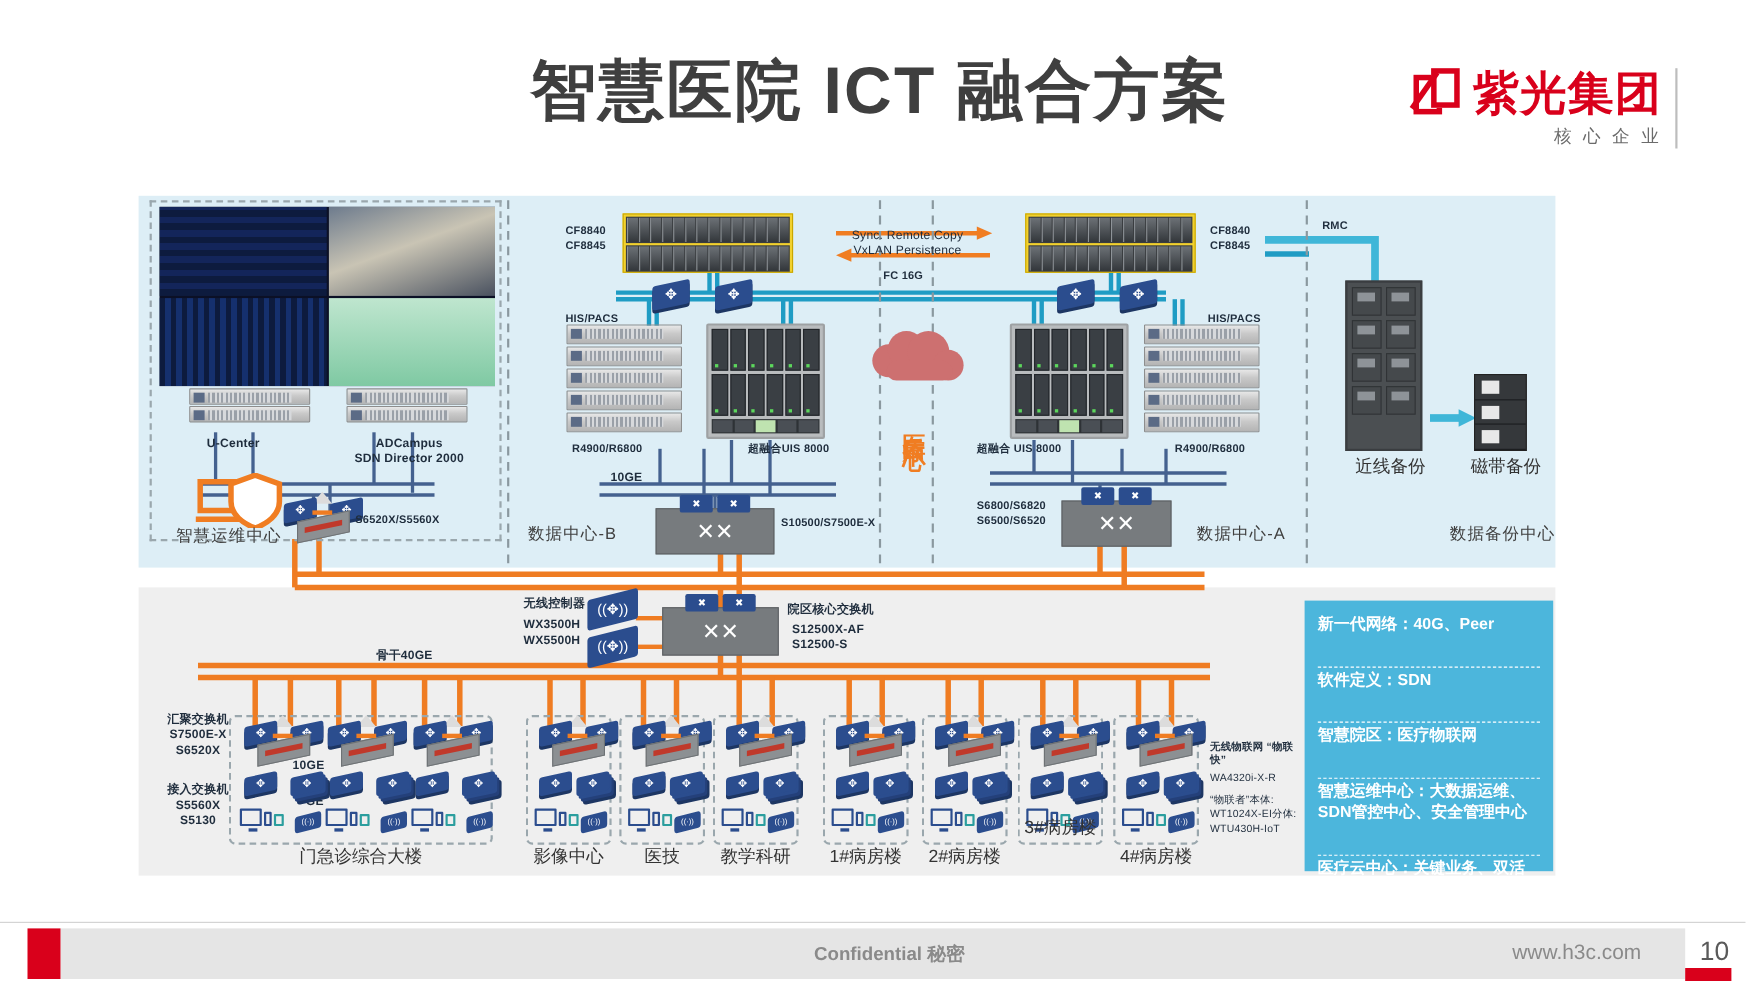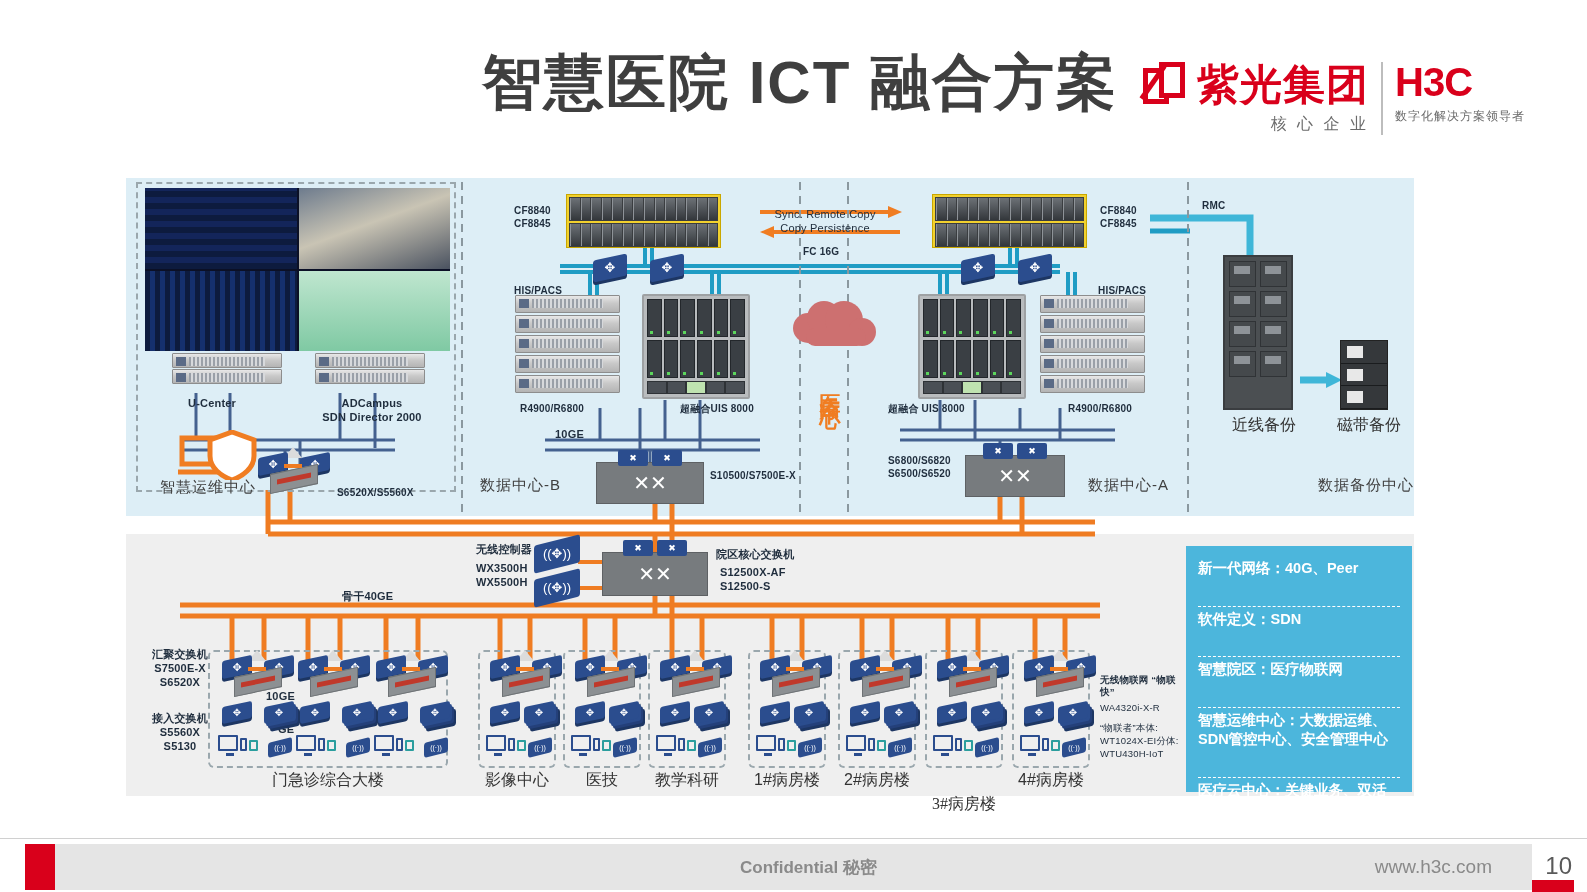--- a/index.html
+++ b/index.html
@@ -136,24 +136,20 @@
 <div class="logo">
   <div class="logo-mark">
     <div class="sq1"></div>
       <div class="sq2"></div>
       <div class="diag"></div>
   </div>
   <div class="logo-cn">
     <div class="big">紫光集团</div>
     <div class="sub">核 心 企 业</div>
   </div>
-  <div class="logo-h3c">
-    <div class="big">H3C</div>
-    <div class="sub">数字化解决方案领导者</div>
-  </div>
 </div>
 
 <div id="diagram">
 
   <div class="band-dc"></div>
   <div class="band-campus"></div>
 
   <svg width="1587" height="892" style="position:absolute;left:0;top:0;pointer-events:none">
 
     <g stroke="#1f9cc4" stroke-width="4" fill="none">
@@ -309,21 +305,21 @@
   </div>
   <div class="zone-label" style="left:160px;top:478px;">智慧运维中心</div>
 
   <div class="stacksw" style="left:258px;top:455px;">
     <div class="arrow"></div>
       <div class="a"></div>
       <div class="b"></div>
       <div class="base"></div>
       <div class="lk"></div>
   </div>
-  <div class="lbl" style="left:337px;top:467px;margin-top:20px;">S6520X/S5560X</div>
+  <div class="lbl" style="left:323px;top:467px;">S6520X/S5560X</div>
 
   <div class="storage" style="left:566px;top:194px;width:155px;height:54px;">
     <div class="sr">
         <i></i>
         <i></i>
         <i></i>
         <i></i>
         <i></i>
         <i></i>
         <i></i>
@@ -401,21 +397,21 @@
     <div class="top">
         <div class="u"></div>
         <div class="u"></div>
       </div>
     <div class="face">✕✕</div>
   </div>
   <div class="lbl" style="left:710px;top:470px;">S10500/S7500E-X</div>
   <div class="zone-label" style="left:480px;top:476px;">数据中心-B</div>
 
   <div class="lbl" style="left:825px;top:208px;text-align:center;transform:translateX(-50%);font-weight:normal;font-size:11px;">
-    <span>Sync. Remote Copy</span><br><span>Copy Persistence</span>
+    <span>Sync. Remote Copy</span><br><span>VxLAN Persistence</span>
   </div>
   <div class="lbl" style="left:803px;top:246px;">FC 16G</div>
 
   <div class="cloud" style="left:786px;top:298px;width:96px;height:56px;">
     <svg width="96" height="56" viewBox="0 0 96 56">
       <g fill="#cd7070">
         <circle cx="22" cy="30" r="15"></circle>
           <circle cx="38" cy="20" r="17"></circle>
         <circle cx="58" cy="22" r="19"></circle>
           <circle cx="76" cy="34" r="14"></circle>
@@ -745,21 +741,21 @@
       <div class="pd"></div>
     </div>
   <div class="ap" style="left:1062px;top:740px;"></div>
 
   <div class="lbl-cn" style="left:328px;top:770px;transform:translateX(-50%);">门急诊综合大楼</div>
   <div class="lbl-cn" style="left:517px;top:770px;transform:translateX(-50%);">影像中心</div>
   <div class="lbl-cn" style="left:602px;top:770px;transform:translateX(-50%);">医技</div>
   <div class="lbl-cn" style="left:687px;top:770px;transform:translateX(-50%);">教学科研</div>
   <div class="lbl-cn" style="left:787px;top:770px;transform:translateX(-50%);">1#病房楼</div>
   <div class="lbl-cn" style="left:877px;top:770px;transform:translateX(-50%);">2#病房楼</div>
-  <div class="lbl-cn" style="left:964px;top:794px;transform:translateX(-50%);font-family:Liberation Serif, serif;">3#病房楼</div>
+  <div class="lbl-cn" style="left:964px;top:743px;transform:translateX(-50%);">3#病房楼</div>
   <div class="lbl-cn" style="left:1051px;top:770px;transform:translateX(-50%);">4#病房楼</div>
 
   <div class="lbl" style="left:1100px;top:674px;font-size:9.5px;width:86px;white-space:normal;">
     <span>无线物联网  “物联快”</span>
   </div>
   <div class="lbl" style="left:1100px;top:702px;font-size:9.5px;font-weight:normal;">WA4320i-X-R</div>
   <div class="lbl" style="left:1100px;top:722px;font-size:9.5px;font-weight:normal;line-height:1.35;">
     <span>“物联者”本体:</span><br>
     <span>WT1024X-EI分体:</span><br>
     <span>WTU430H-IoT</span>

